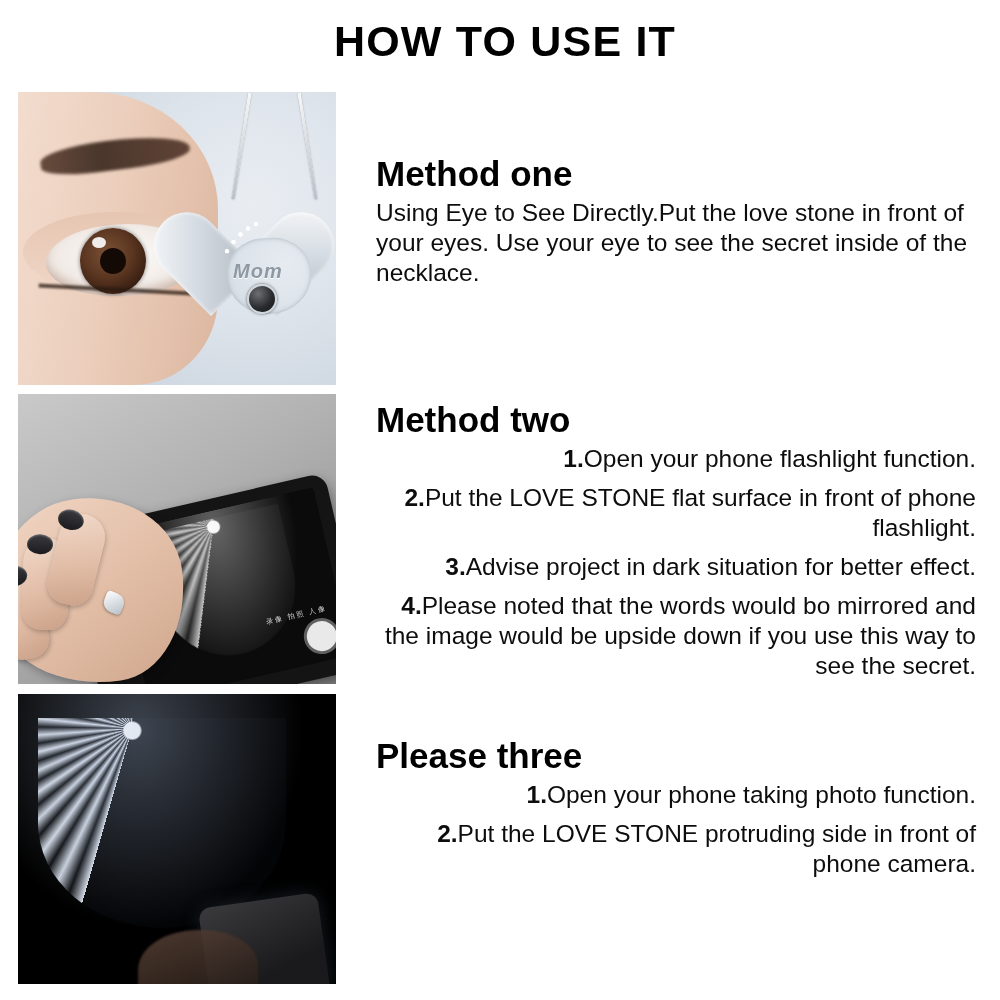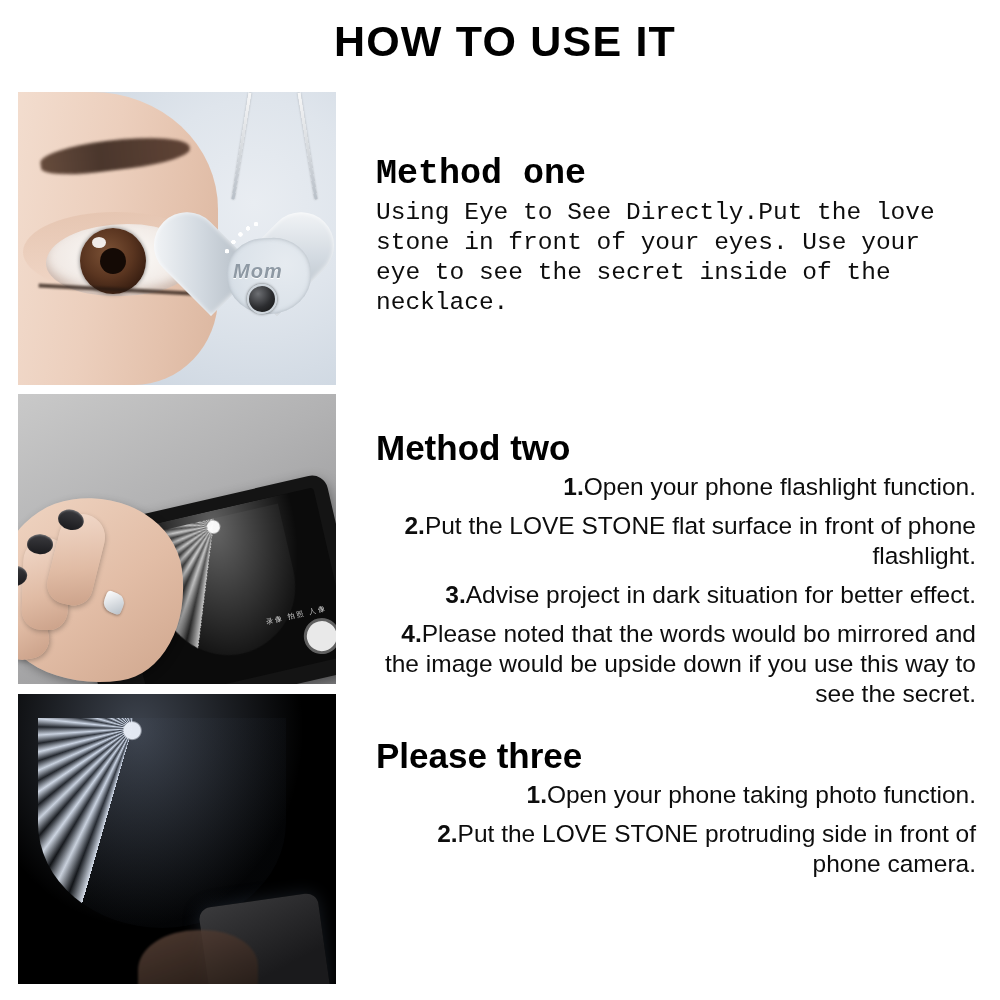--- a/index.html
+++ b/index.html
@@ -49,22 +49,22 @@
     padding-left: 40px;
     width: 640px;
   }
   .method-head {
     font-size: 35px;
     font-weight: bold;
     color: #000;
     margin: 0 0 4px 0;
     line-height: 1.15;
   }
-  .row1 .text-col { padding-top: 62px; font-family: Liberation Mono, monospace; }
-  .row2 .text-col { padding-top: 6px; margin-top: 28px; }
+  .row1 .text-col { padding-top: 62px; }
+  .row2 .text-col { padding-top: 6px; }
   .row3 .text-col { padding-top: 42px; }
 
   .body-text {
     font-size: 24.5px;
     color: #0d0d0d;
     line-height: 1.22;
     margin: 0;
   }
   .step {
     font-size: 24.5px;

